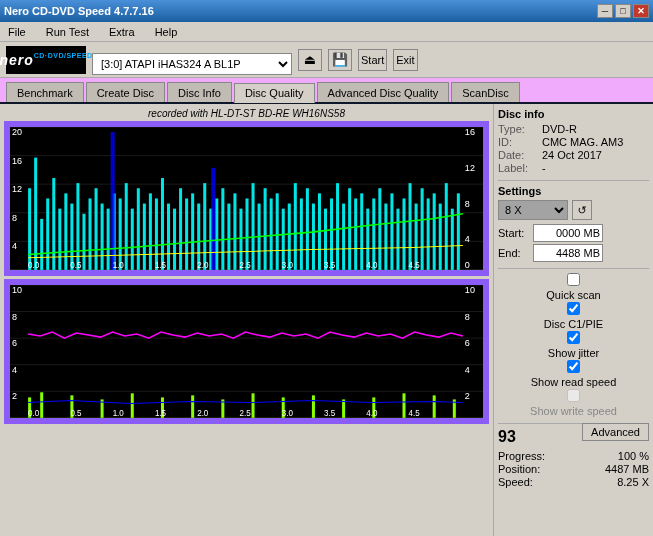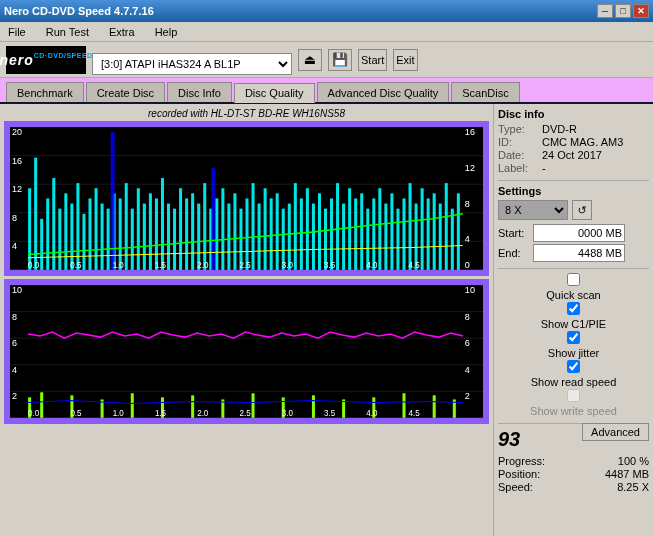--- a/index.html
+++ b/index.html
@@ -185,21 +185,21 @@
     }
     .settings-select {
       height: 20px;
       font-size: 11px;
       border: 1px solid #888;
       background: #a3a3a3;
       padding: 0 2px;
       width: 70px;
     }
     .input-field {
-      width: 92px;
+      width: 70px;
       height: 18px;
       border: 1px solid #888;
       background: white;
       font-size: 11px;
       padding: 6px 2px;
       text-align: right;
     }
     .input-row {
       display: flex;
       align-items: center;
@@ -221,24 +221,23 @@
       font-size: 11px;
       float: right;
       margin-bottom: 4px;
     }
     .quality-score-row {
       display: flex;
       justify-content: space-between;
       margin-bottom: 4px;
     }
     .quality-score-val {
-      font-size: 20px;
+      font-size: 16px;
       font-weight: bold;
       color: black;
-      font-style: italic;
     }
     .progress-row {
       display: flex;
       justify-content: space-between;
       margin-bottom: 1px;
     }
     .divider {
       border-top: 1px solid #aaa;
       margin: 4px 0;
     }
@@ -529,21 +528,21 @@
 
     <div class="divider"></div>
 
     <div class="panel-section">
       <div class="checkbox-row">
         <input type="checkbox" style="">
         <span>Quick scan</span>
       </div>
       <div class="checkbox-row">
         <input type="checkbox" checked="" style="">
-        <span>Show C1/PIE</span>
+        <span>Disc C1/PIE</span>
       </div>
       <div class="checkbox-row">
         <input type="checkbox" checked="" style="">
         <span>Show jitter</span>
       </div>
       <div class="checkbox-row">
         <input type="checkbox" checked="" style="">
         <span>Show read speed</span>
       </div>
       <div class="checkbox-row">

